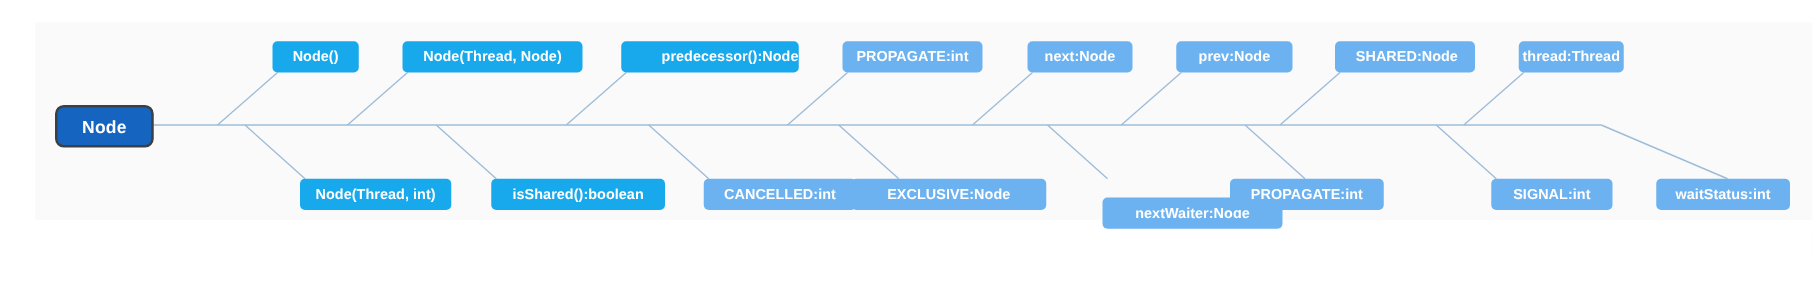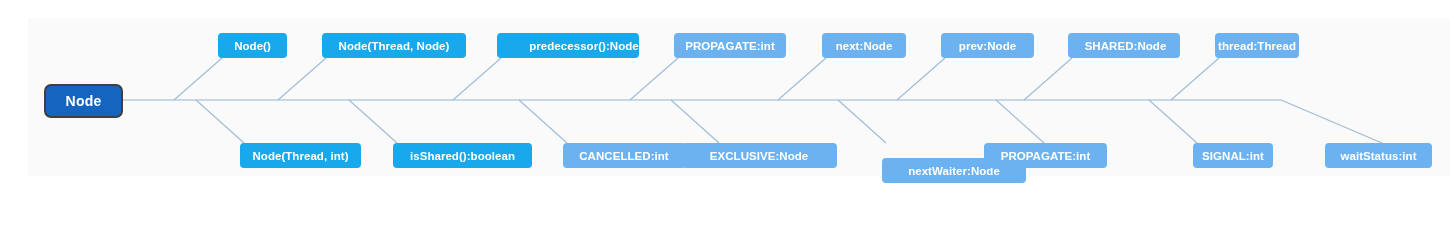--- a/index.html
+++ b/index.html
@@ -110,17 +110,17 @@
       <div class="leaf field" style="left: 822px; top: 33px; width: 84px;">next:Node</div>
       <div class="leaf field" style="left: 941px; top: 33px; width: 93px;">prev:Node</div>
       <div class="leaf field" style="left: 1068px; top: 33px; width: 112px; padding-left: 11px;">SHARED:Node</div>
       <div class="leaf field" style="left: 1215px; top: 33px; width: 84px;">thread:Thread</div>
       <div class="leaf method" style="left: 240px; top: 143px; width: 121px;">Node(Thread, int)</div>
       <div class="leaf method" style="left: 393px; top: 143px; width: 139px;">isShared():boolean</div>
       <div class="leaf field" style="left: 563px; top: 143px; width: 122px; text-align: center;">CANCELLED:int</div>
       <div class="leaf field" style="left: 681px; top: 143px; width: 156px;">EXCLUSIVE:Node</div>
       <div class="leaf field" style="left: 882px; top: 158px; width: 144px;">nextWaiter:Node</div>
       <div class="leaf field" style="left: 984px; top: 143px; width: 123px;">PROPAGATE:int</div>
-      <div class="leaf field" style="left: 1193px; top: 143px; width: 80px;">SIGNAL:int</div>
+      <div class="leaf field" style="left: 1193px; top: 143px; width: 97px;">SIGNAL:int</div>
       <div class="leaf field" style="left: 1325px; top: 143px; width: 107px;">waitStatus:int</div>
     </div>
 
 </div>
 
 </body></html>

